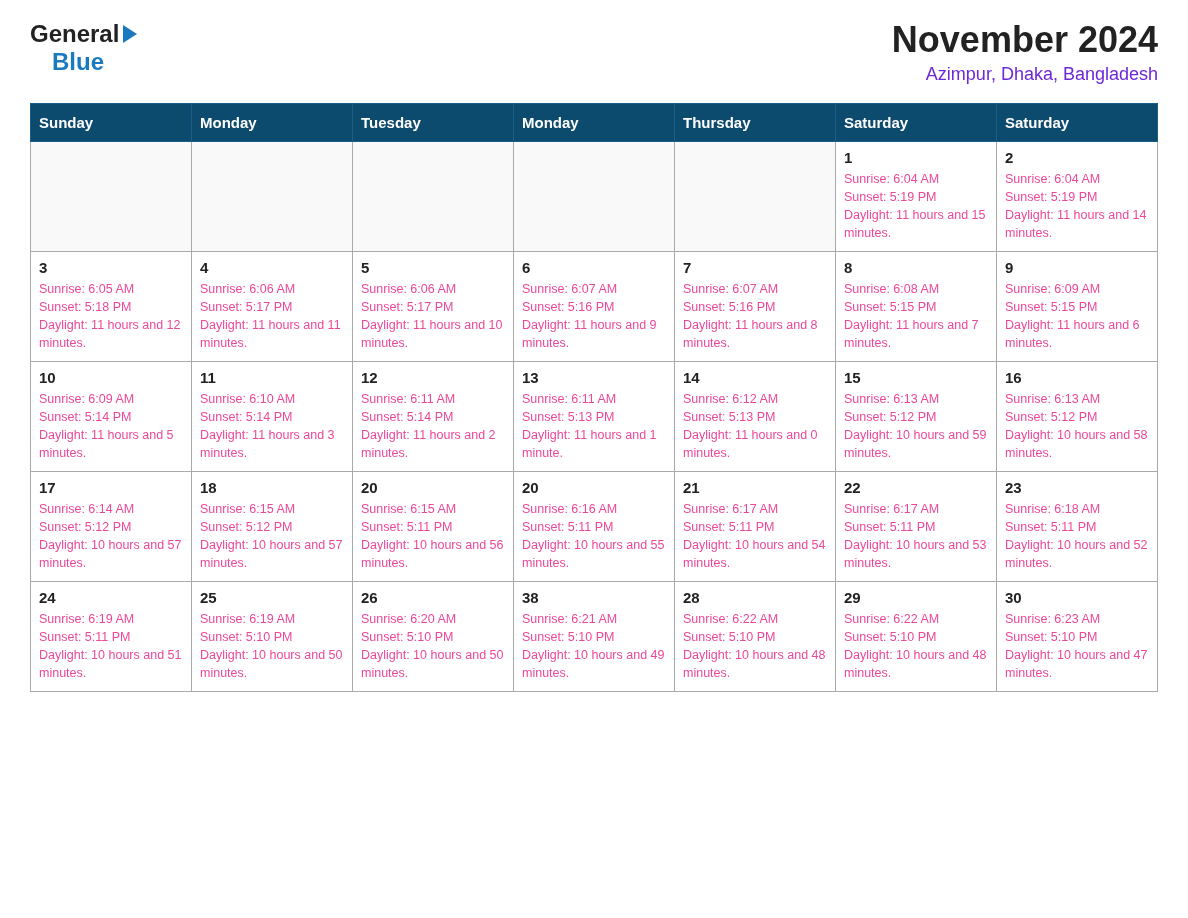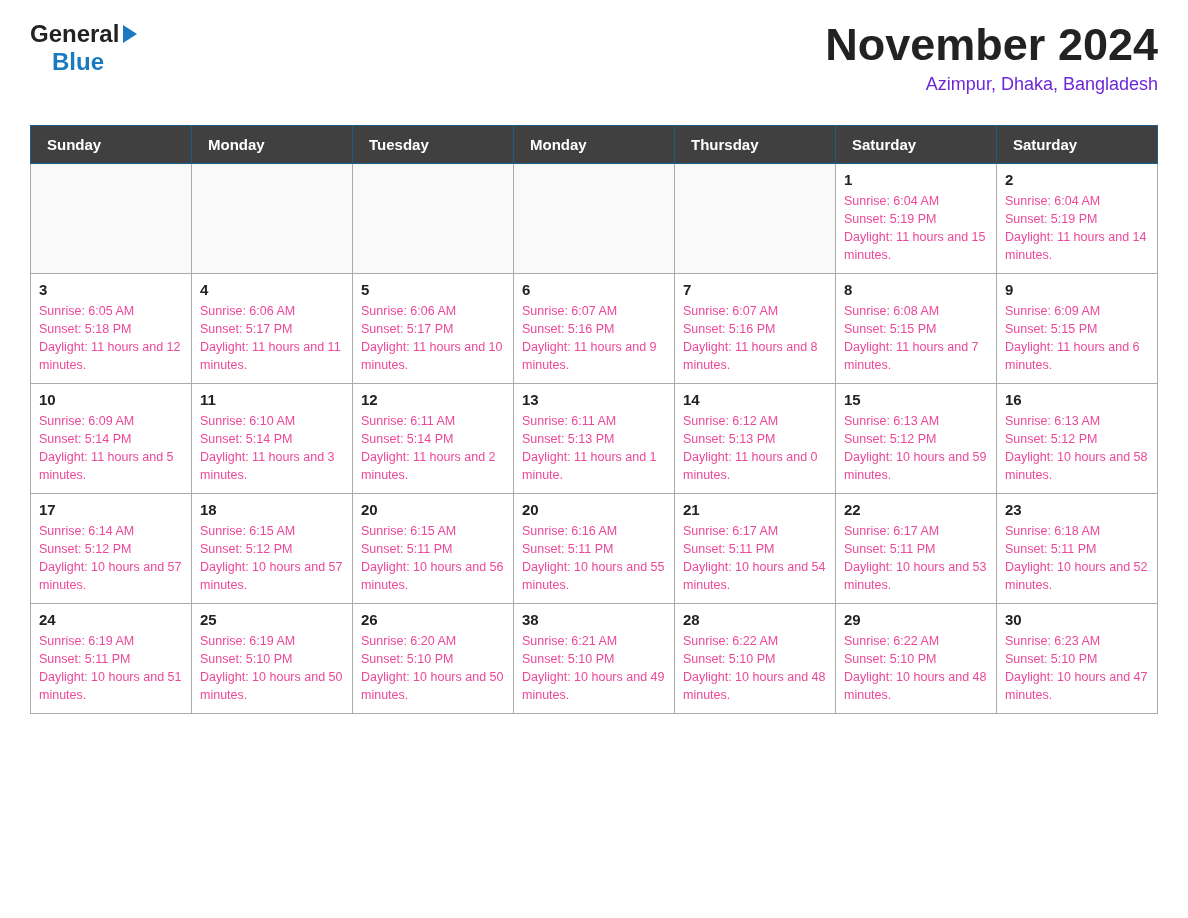--- a/index.html
+++ b/index.html
@@ -6,52 +6,52 @@
     body {
       font-family: Arial, sans-serif;
       background: #fff;
       padding: 20px 30px;
       color: #222;
     }
     .header {
       display: flex;
       justify-content: space-between;
       align-items: flex-start;
-      margin-bottom: 30px;
+      margin-bottom: 18px;
     }
     .logo {
       display: flex;
       flex-direction: column;
       align-items: flex-start;
     }
     .title-area {
       text-align: right;
     }
     .month-title {
-      font-size: 45px;
+      font-size: 36px;
       font-weight: bold;
       color: #222;
       line-height: 1.1;
     }
     .location {
       font-size: 18px;
       color: #6d28d9;
       margin-top: 4px;
     }
     .calendar {
       width: 100%;
       border-collapse: collapse;
       table-layout: fixed;
     }
     .calendar th {
-      background-color: #404040;
+      background-color: #0c4a6e;
       color: #fff;
       font-size: 15px;
       font-weight: bold;
-      padding: 10px 16px;
+      padding: 10px 8px;
       border: 1px solid #1a5f8a;
       text-align: left;
     }
     .calendar td {
       border: 1px solid #aaa;
       vertical-align: top;
       padding: 7px 8px;
       min-height: 90px;
       height: 110px;
       background: #fff;

